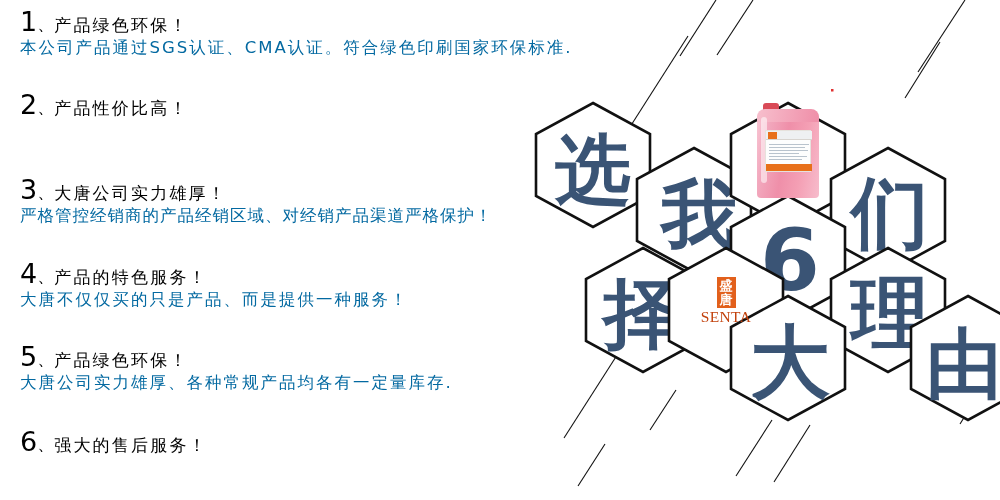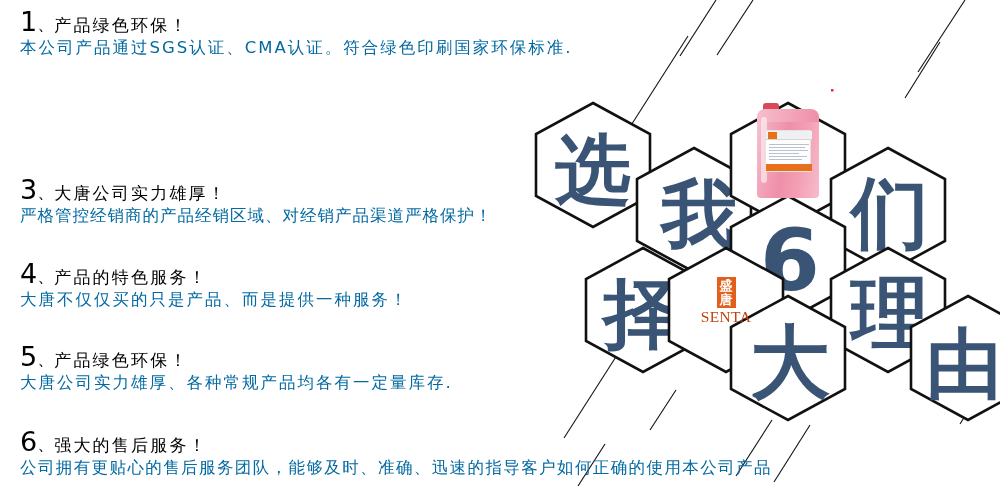--- a/index.html
+++ b/index.html
@@ -300,20 +300,23 @@
   <div id="text-column">
 
     <div class="reason-block" style="top:8px;">
       <p class="reason-head">
         <span class="reason-num">1</span><span class="reason-dun">、</span><span class="reason-title">产品绿色环保！</span>
       </p>
       <p class="reason-body">本公司产品通过SGS认证、CMA认证。符合绿色印刷国家环保标准.</p>
     </div>
 
     <div class="reason-block" style="top:91px;">
+      <p class="reason-head">
+        <span class="reason-num">2</span><span class="reason-dun">、</span><span class="reason-title">产品性价比高！</span>
+      </p>
     </div>
 
     <div class="reason-block" style="top:176px;">
       <p class="reason-head">
         <span class="reason-num">3</span><span class="reason-dun">、</span><span class="reason-title">大唐公司实力雄厚！</span>
       </p>
       <p class="reason-body tight">严格管控经销商的产品经销区域、对经销产品渠道严格保护！</p>
     </div>
 
     <div class="reason-block" style="top:260px;">
@@ -327,18 +330,17 @@
       <p class="reason-head">
         <span class="reason-num">5</span><span class="reason-dun">、</span><span class="reason-title">产品绿色环保！</span>
       </p>
       <p class="reason-body">大唐公司实力雄厚、各种常规产品均各有一定量库存.</p>
     </div>
 
     <div class="reason-block" style="top:428px;">
       <p class="reason-head">
         <span class="reason-num">6</span><span class="reason-dun">、</span><span class="reason-title">强大的售后服务！</span>
       </p>
-      <p class="reason-body" style="letter-spacing:1.4px;">公司拥有更贴心的售后服务团队，能够及时、准确、迅速的指导客户如何正确的使用本公司产品</p>
     </div>
 
   </div>
 
 </div>
 
 </body></html>

